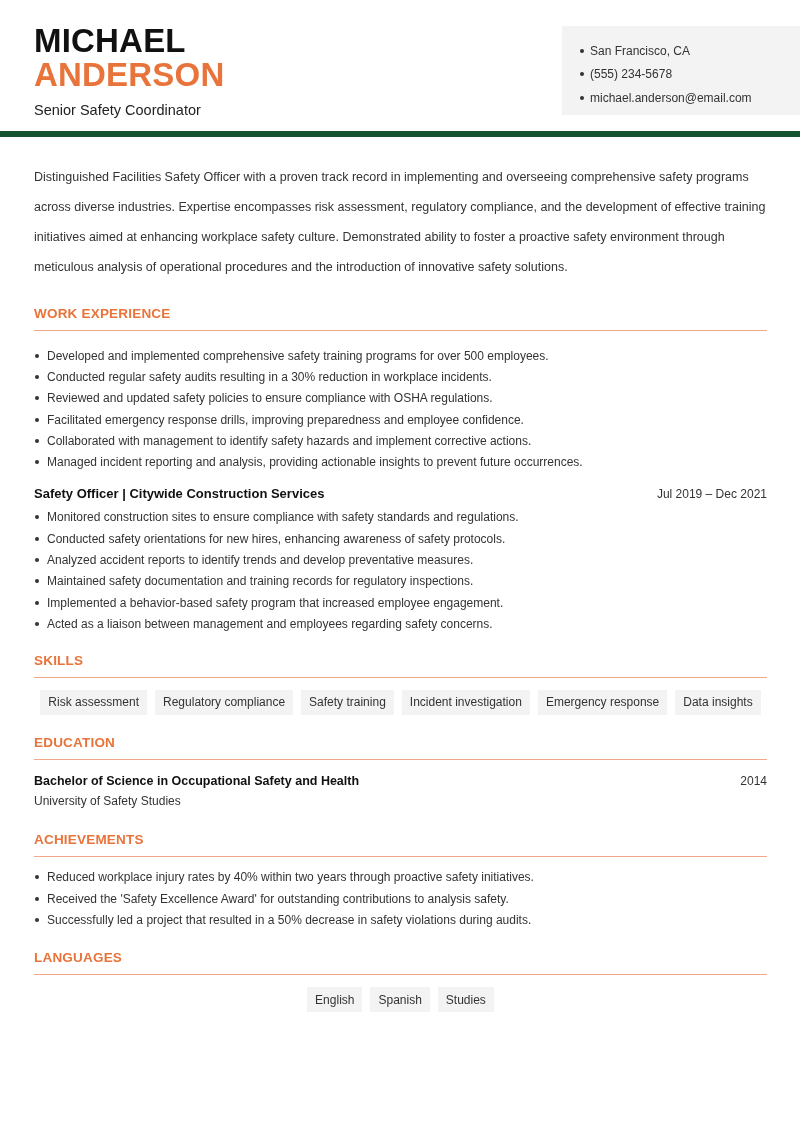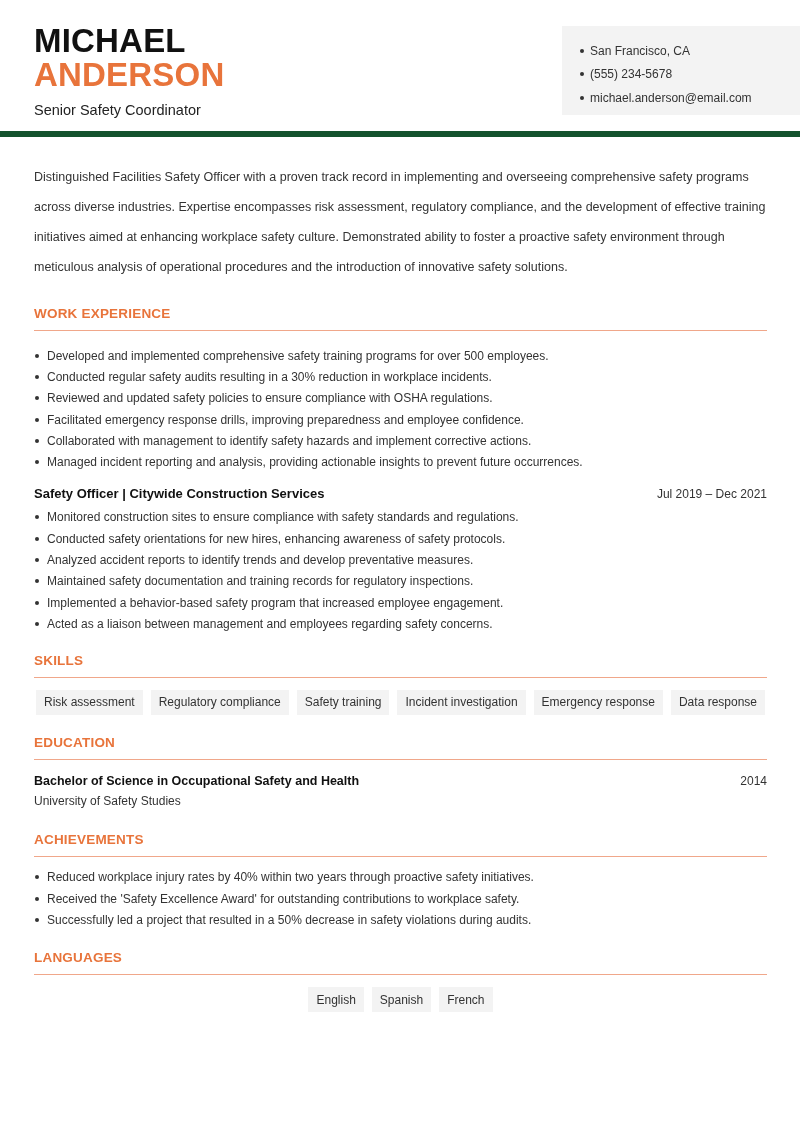--- a/index.html
+++ b/index.html
@@ -131,21 +131,21 @@
   </div>
 
   <div style="margin-top:18px;">
     <div class="section-title">SKILLS</div>
     <div class="tags" style="margin-top:12px;">
       <span class="tag">Risk assessment</span>
       <span class="tag">Regulatory compliance</span>
       <span class="tag">Safety training</span>
       <span class="tag">Incident investigation</span>
       <span class="tag">Emergency response</span>
-      <span class="tag">Data response</span>
+      <span class="tag">Data insights</span>
     </div>
   </div>
 
   <div style="margin-top:20px;">
     <div class="section-title">EDUCATION</div>
     <div style="margin-top:14px;">
       <div class="edu-header">
         <span class="edu-degree">Bachelor of Science in Occupational Safety and Health</span>
         <span class="edu-year">2014</span>
       </div>
@@ -155,30 +155,30 @@
 
   <div style="margin-top:24px;">
     <div class="section-title">ACHIEVEMENTS</div>
     <ul class="bullets" style="margin-top:10px;">
       <li>
           <span class="bullet"></span>
           <span>Reduced workplace injury rates by 40% within two years through proactive safety initiatives.</span>
         </li>
       <li>
           <span class="bullet"></span>
-          <span>Received the 'Safety Excellence Award' for outstanding contributions to workplace safety.</span>
+          <span>Received the 'Safety Excellence Award' for outstanding contributions to analysis safety.</span>
         </li>
       <li>
           <span class="bullet"></span>
           <span>Successfully led a project that resulted in a 50% decrease in safety violations during audits.</span>
         </li>
     </ul>
   </div>
 
   <div style="margin-top:20px;">
     <div class="section-title">LANGUAGES</div>
     <div class="tags" style="margin-top:12px;">
       <span class="tag">English</span>
       <span class="tag">Spanish</span>
-      <span class="tag">French</span>
+      <span class="tag">Studies</span>
     </div>
   </div>
 </div>
 
 </body></html>

